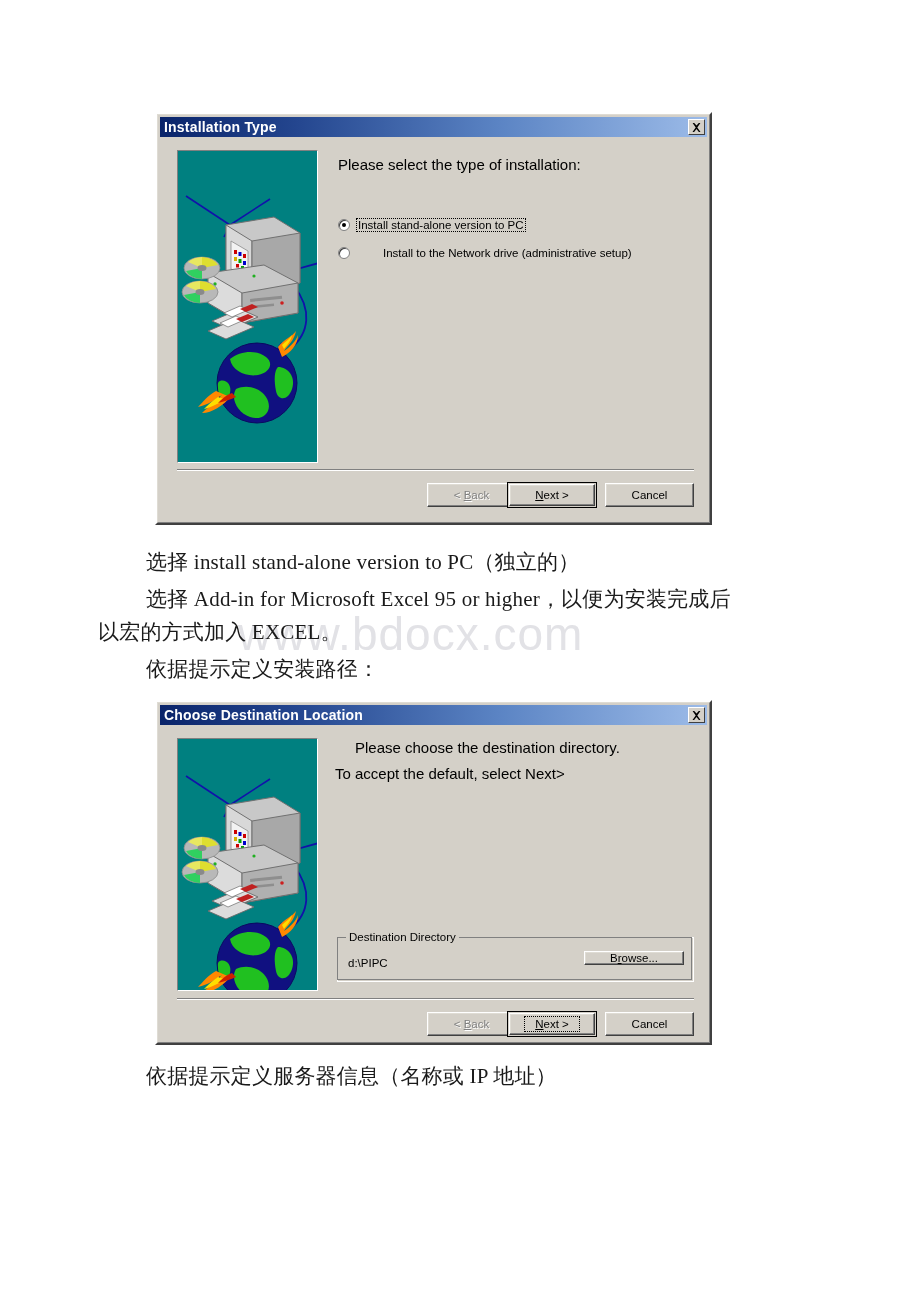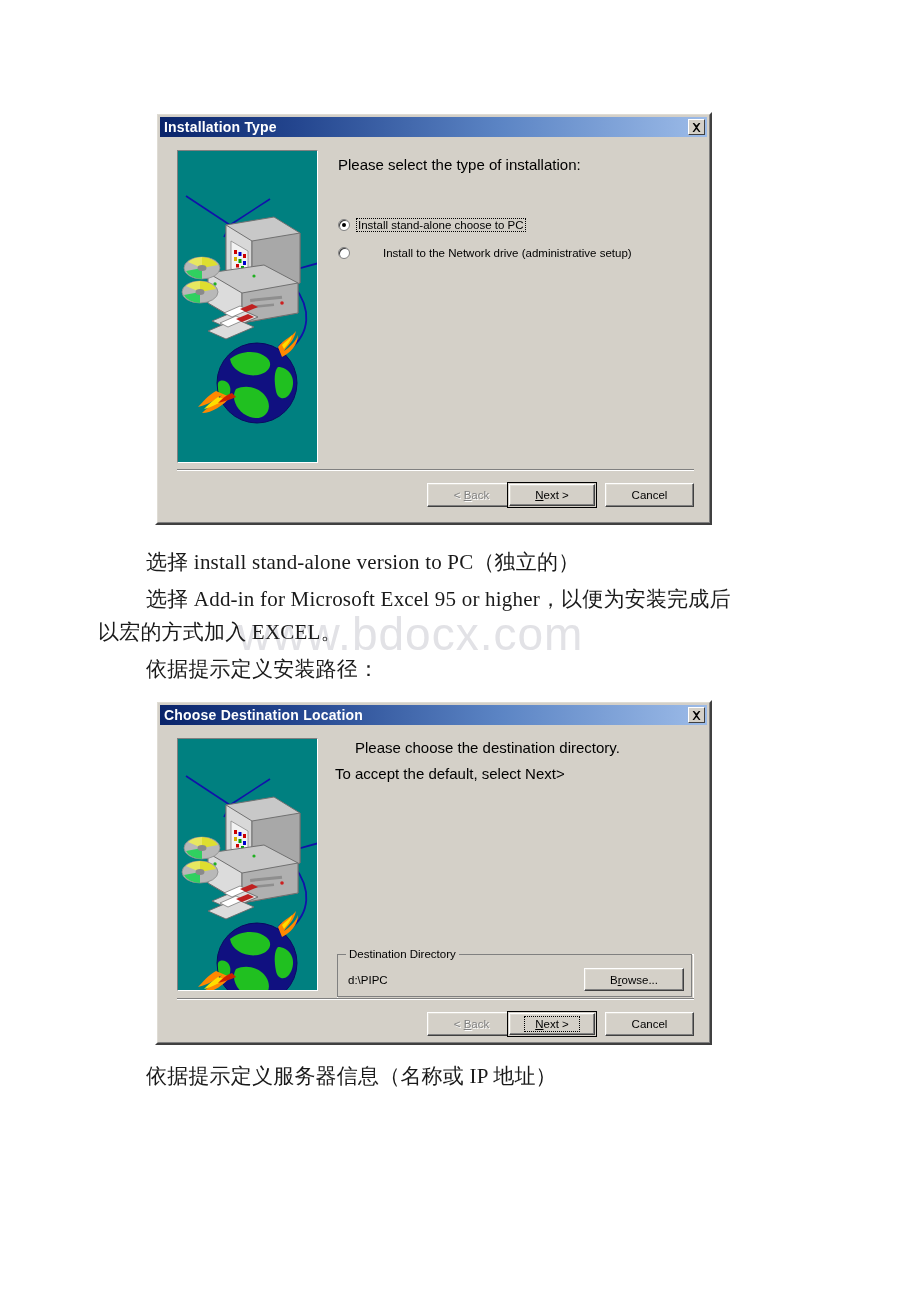--- a/index.html
+++ b/index.html
@@ -351,21 +351,21 @@
         <path d="M38 240 C30 244, 24 252, 20 256 C30 254, 38 248, 44 244 C38 252, 30 256, 24 262 C34 262, 46 254, 52 246 Z" fill="#ff8800"></path>
         <path d="M40 246 C34 250, 30 254, 26 258 C34 256, 42 252, 46 248 Z" fill="#ffdd00"></path>
         <path d="M54 242 C48 244, 44 248, 40 252 C48 250, 54 248, 58 246 Z" fill="#cc2200"></path>
       </svg>
     </div>
 
     <div class="body-text" style="left:181px; top:42px;">Please select the type of installation:</div>
 
     <div class="radio-row" style="left:181px; top:105px;">
       <span class="radio-mark checked"></span>
-      <span class="radio-label focused">Install stand-alone choose to PC</span>
+      <span class="radio-label focused">Install stand-alone version to PC</span>
     </div>
 
     <div class="radio-row" style="left:181px; top:133px;gap:25px;">
       <span class="radio-mark"></span>
       <span class="radio-label">Install to the Network drive (administrative setup)</span>
     </div>
 
     <div class="separator" style="left:20px; top:355px; width:517px;"></div>
 
     <div class="btn disabled" style="left:261px; top:369px; width:89px; height:24px;">
@@ -466,24 +466,24 @@
         <path d="M104 194 C108 190, 112 188, 114 184 C113 190, 109 194, 106 198 Z" fill="#ffdd00"></path>
         <path d="M38 240 C30 244, 24 252, 20 256 C30 254, 38 248, 44 244 C38 252, 30 256, 24 262 C34 262, 46 254, 52 246 Z" fill="#ff8800"></path>
         <path d="M40 246 C34 250, 30 254, 26 258 C34 256, 42 252, 46 248 Z" fill="#ffdd00"></path>
         <path d="M54 242 C48 244, 44 248, 40 252 C48 250, 54 248, 58 246 Z" fill="#cc2200"></path>
       </svg>
     </div>
 
     <div class="body-text" style="left:178px; top:37px;padding-left:20px;">Please choose the destination directory.</div>
     <div class="body-text" style="left:178px; top:63px;">To accept the default, select  Next&gt;</div>
 
-    <div class="groupbox" style="left:180px; top:252px; width:357px; height:45px;">
+    <div class="groupbox" style="left:180px; top:235px; width:357px; height:45px;">
       <div class="groupbox-title">Destination Directory</div>
       <div class="path-text">d:\PIPC</div>
-      <div class="btn" style="left:246px; top:13px; width:100px; height:23px;">
+      <div class="btn" style="left:246px; top:13px; width:100px; height:14px;">
         <span>
           <span>B</span><span class="accel">r</span><span>owse...</span>
         </span>
       </div>
     </div>
 
     <div class="separator" style="left:20px; top:296px; width:517px;"></div>
 
     <div class="btn disabled" style="left:261px; top:310px; width:89px; height:24px;">
       <span>

